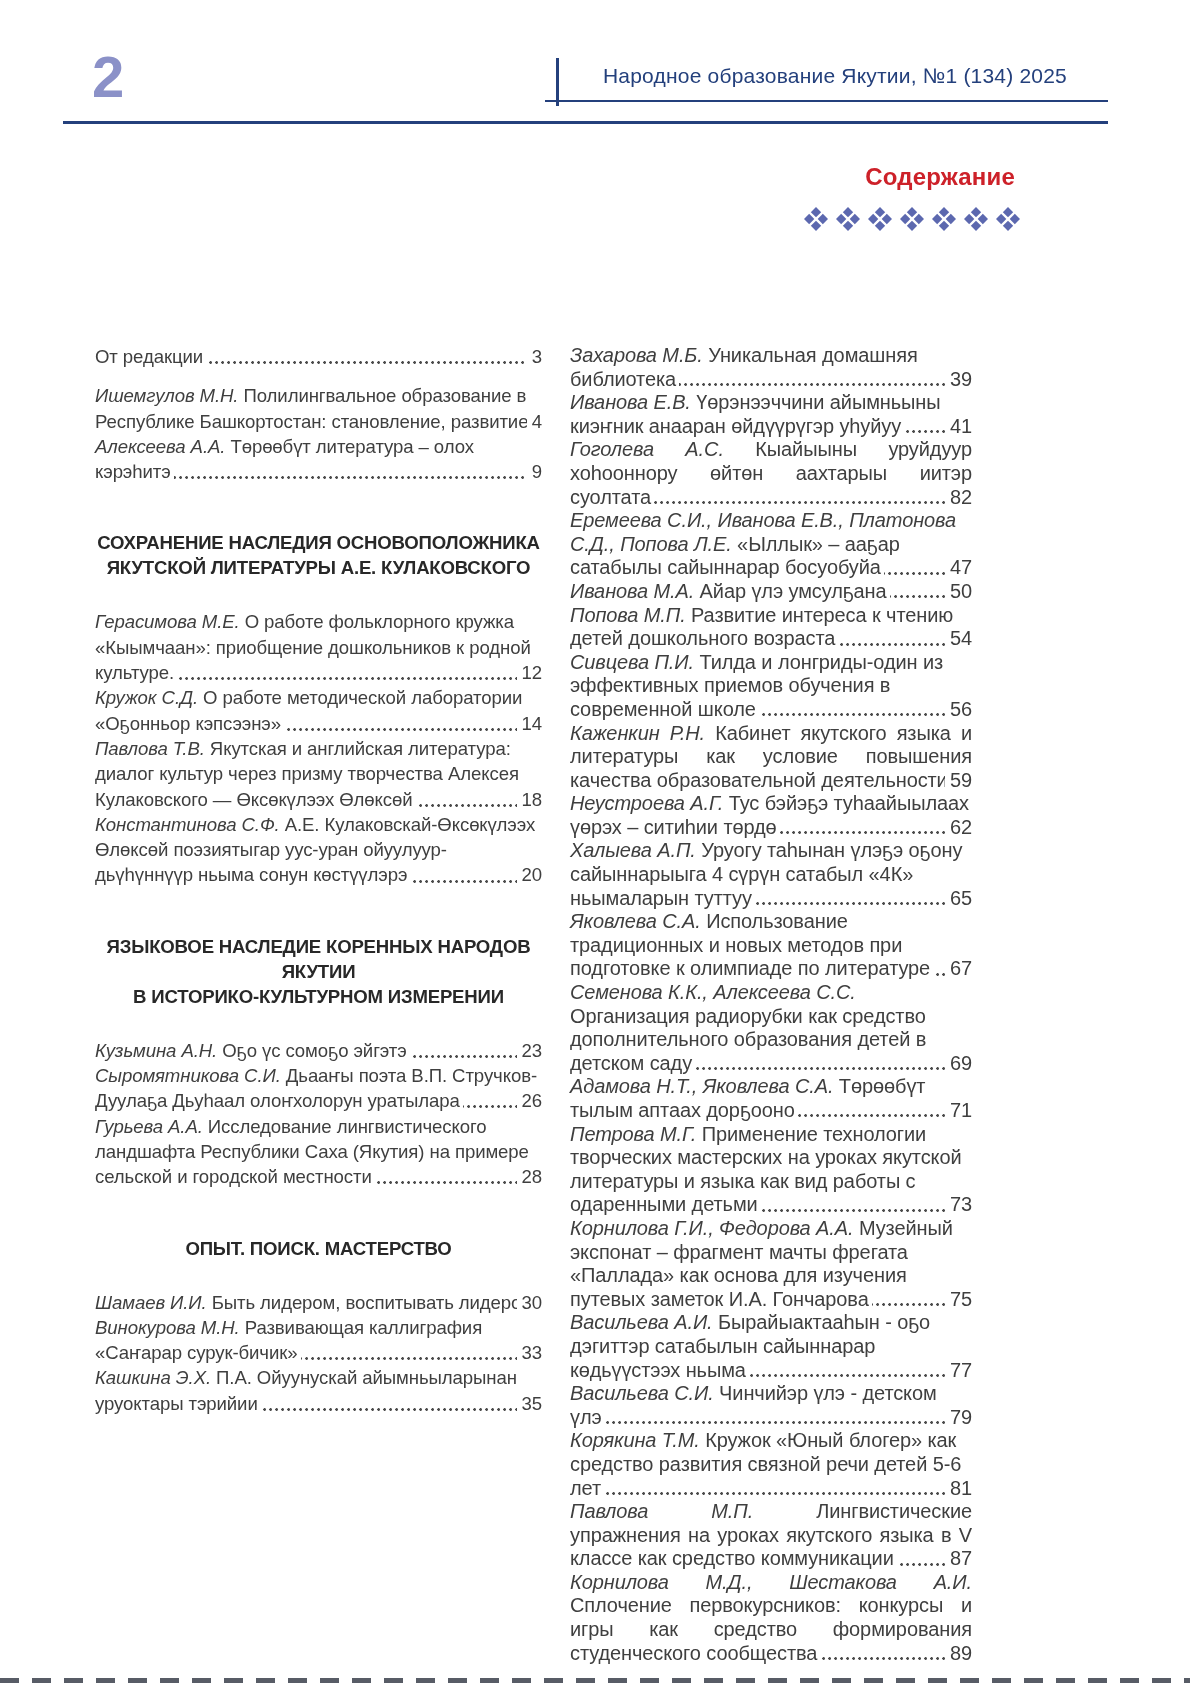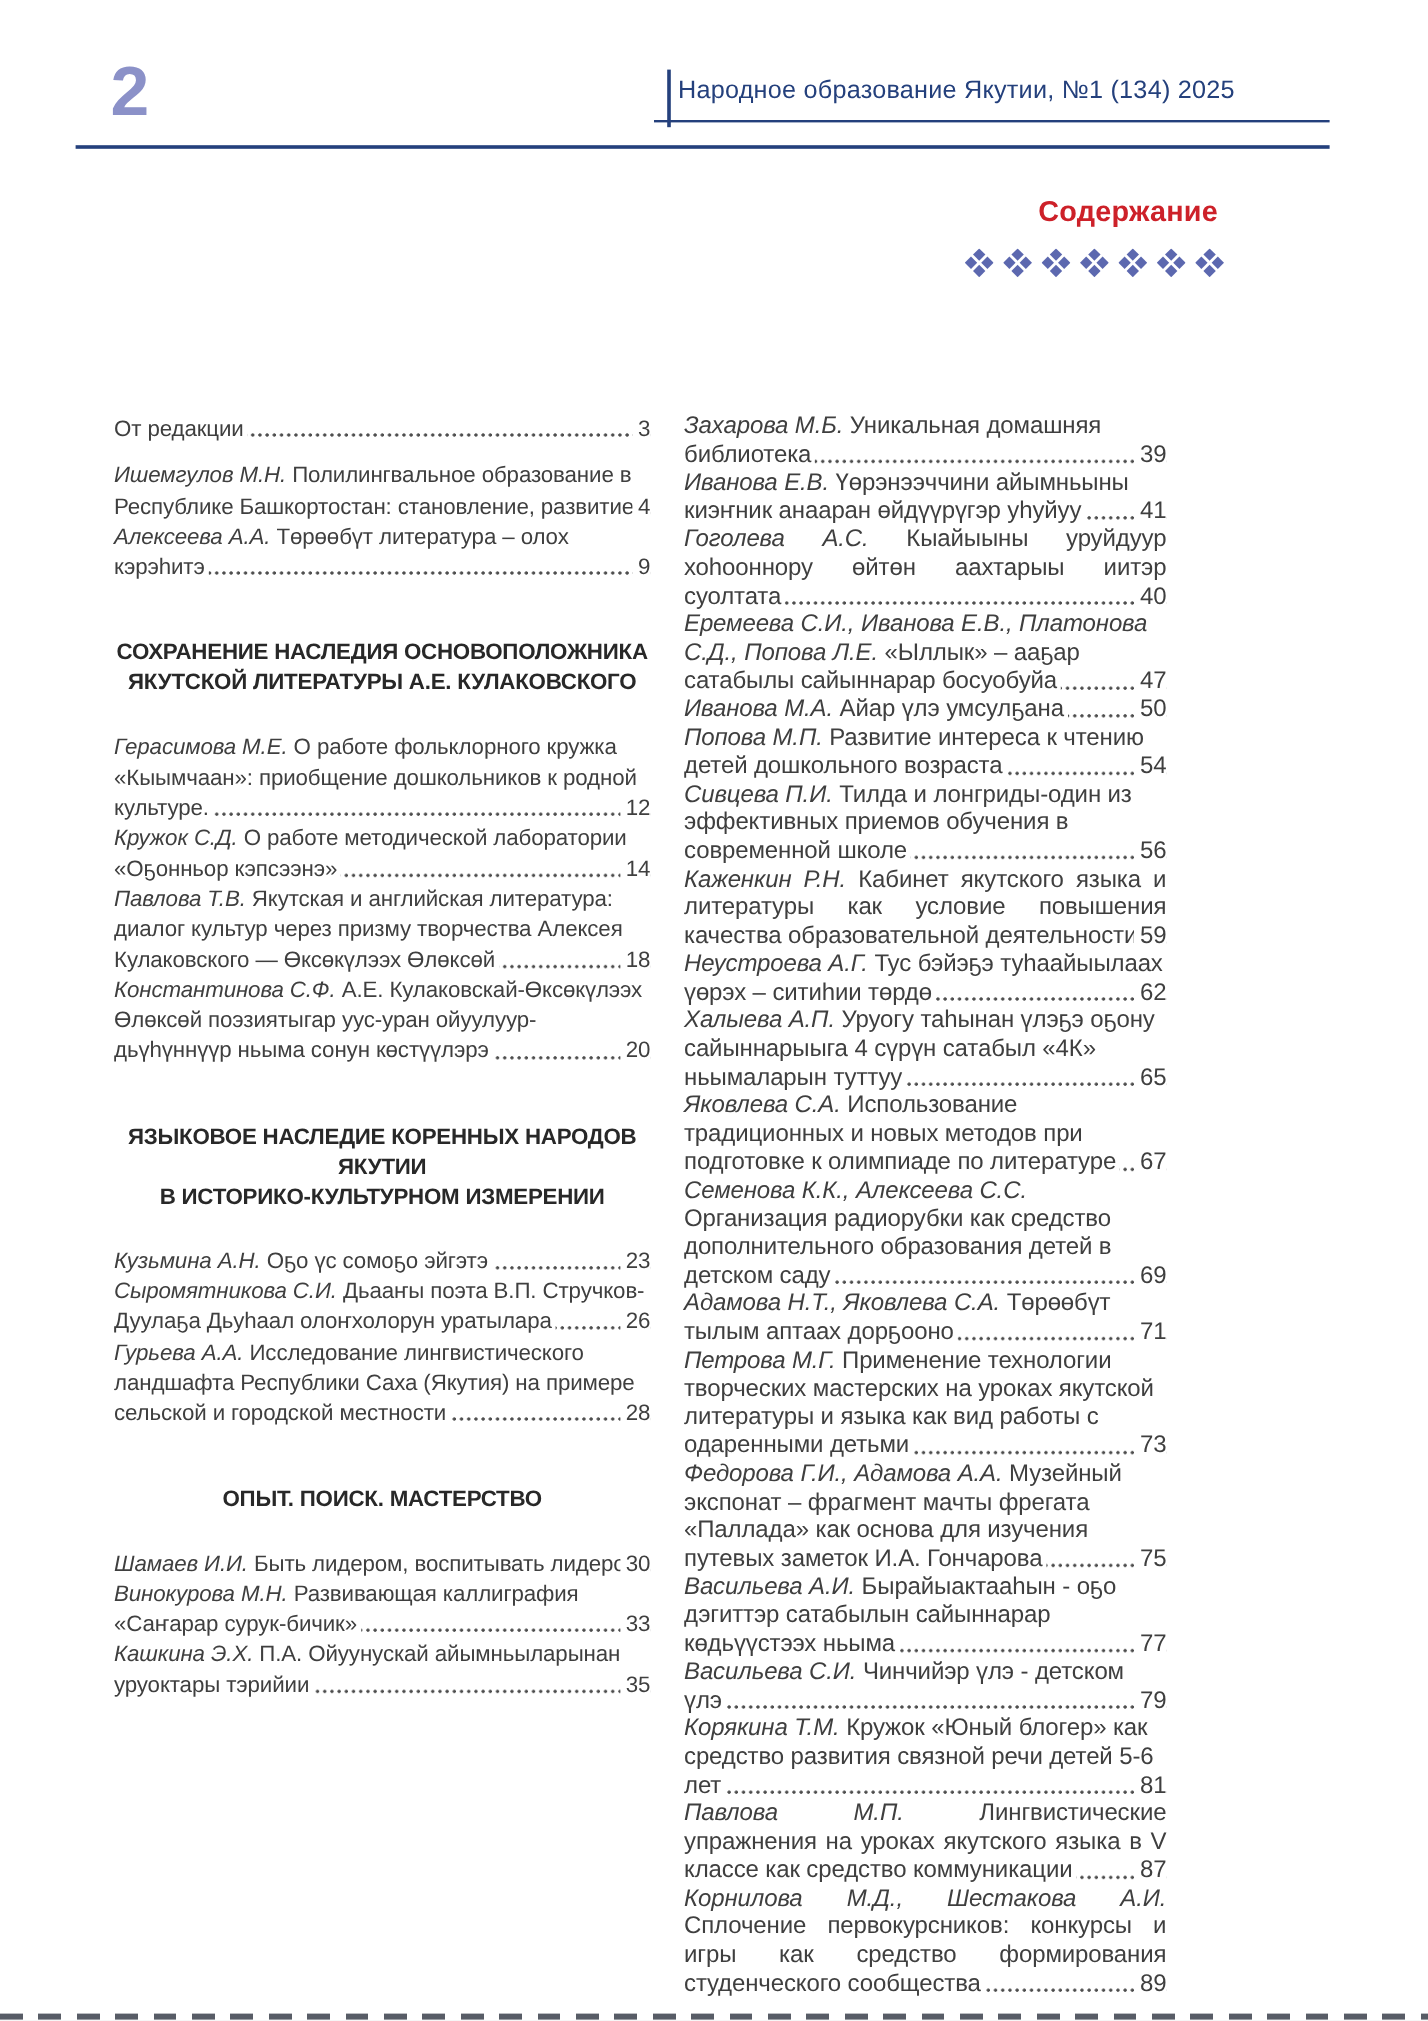--- a/index.html
+++ b/index.html
@@ -14,21 +14,21 @@
     font-family:"Liberation Sans","DejaVu Sans",sans-serif;
     color:var(--body-text);
   }
   
   .page-number{
     position:absolute; left:92px; top:48px;
     font-size:58px; font-weight:bold; color:var(--page-num); line-height:1;
   }
   .journal-title{
     position:absolute; top:64px; right:85px; width:540px;
-    text-align:left; font-size:21px; color:var(--navy); font-weight:500;
+    text-align:center; font-size:21px; color:var(--navy); font-weight:500;
     letter-spacing:0.2px;
   }
   .header-vbar{
     position:absolute; left:556px; top:58px; width:3px; height:48px;
     background:var(--navy);
   }
   .header-rule-short{
     position:absolute; left:545px; top:100px; width:563px; height:2px;
     background:var(--navy);
   }
@@ -174,21 +174,21 @@
 
   <p class="entry"><span class="txt"><i class="authors">Винокурова М.Н. </i><span>Развивающая каллиграфия «Саҥарар сурук-бичик»</span></span><span class="pg">33</span></p>
 
   <p class="entry"><span class="txt"><i class="authors">Кашкина Э.Х. </i><span>П.А. Ойуунускай айымньыларынан уруоктары тэрийии</span></span><span class="pg">35</span></p>
 </div>
     <div class="col col-right">
   <p class="entry"><span class="txt"><i class="authors">Захарова М.Б. </i><span>Уникальная домашняя библиотека</span></span><span class="pg">39</span></p>
 
   <p class="entry"><span class="txt"><i class="authors">Иванова Е.В. </i><span>Үөрэнээччини айымньыны киэҥник анааран өйдүүрүгэр уһуйуу</span></span><span class="pg">41</span></p>
 
-  <p class="entry justify"><span class="txt"><i class="authors">Гоголева А.С. </i><span>Кыайыыны уруйдуур хоһооннору өйтөн аахтарыы иитэр суолтата</span></span><span class="pg">40</span></p>
+  <p class="entry justify"><span class="txt"><i class="authors">Гоголева А.С. </i><span>Кыайыыны уруйдуур хоһооннору өйтөн аахтарыы иитэр суолтата</span></span><span class="pg">82</span></p>
 
   <p class="entry"><span class="txt"><i class="authors">Еремеева С.И., Иванова Е.В., Платонова С.Д., Попова Л.Е. </i><span>«Ыллык» – ааҕар сатабылы сайыннарар босуобуйа</span></span><span class="pg">47</span></p>
 
   <p class="entry"><span class="txt"><i class="authors">Иванова М.А. </i><span>Айар үлэ умсулҕана</span></span><span class="pg">50</span></p>
 
   <p class="entry"><span class="txt"><i class="authors">Попова М.П. </i><span>Развитие интереса к чтению детей дошкольного возраста</span></span><span class="pg">54</span></p>
 
   <p class="entry"><span class="txt"><i class="authors">Сивцева П.И. </i><span>Тилда и лонгриды-один из эффективных приемов обучения в современной школе</span></span><span class="pg">56</span></p>
 
   <p class="entry justify"><span class="txt"><i class="authors">Каженкин Р.Н. </i><span>Кабинет якутского языка и литературы как условие повышения качества образовательной деятельности</span></span><span class="pg">59</span></p>
@@ -198,21 +198,21 @@
   <p class="entry"><span class="txt"><i class="authors">Халыева А.П. </i><span>Уруогу таһынан үлэҕэ оҕону сайыннарыыга 4 сүрүн сатабыл «4К» ньымаларын туттуу</span></span><span class="pg">65</span></p>
 
   <p class="entry"><span class="txt"><i class="authors">Яковлева С.А. </i><span>Использование традиционных и новых методов при подготовке к олимпиаде по литературе</span></span><span class="pg">67</span></p>
 
   <p class="entry"><span class="txt"><i class="authors">Семенова К.К., Алексеева С.С. </i><span>Организация радиорубки как средство дополнительного образования детей в детском саду</span></span><span class="pg">69</span></p>
 
   <p class="entry"><span class="txt"><i class="authors">Адамова Н.Т., Яковлева С.А. </i><span>Төрөөбүт тылым аптаах дорҕооно</span></span><span class="pg">71</span></p>
 
   <p class="entry"><span class="txt"><i class="authors">Петрова М.Г. </i><span>Применение технологии творческих мастерских на уроках якутской литературы и языка как вид работы с одаренными детьми</span></span><span class="pg">73</span></p>
 
-  <p class="entry"><span class="txt"><i class="authors">Федорова Г.И., Адамова А.А. </i><span>Музейный экспонат – фрагмент мачты фрегата «Паллада» как основа для изучения путевых заметок И.А. Гончарова</span></span><span class="pg">75</span></p>
+  <p class="entry"><span class="txt"><i class="authors">Корнилова Г.И., Федорова А.А. </i><span>Музейный экспонат – фрагмент мачты фрегата «Паллада» как основа для изучения путевых заметок И.А. Гончарова</span></span><span class="pg">75</span></p>
 
   <p class="entry"><span class="txt"><i class="authors">Васильева А.И. </i><span>Бырайыактааһын  - оҕо дэгиттэр сатабылын сайыннарар көдьүүстээх ньыма</span></span><span class="pg">77</span></p>
 
   <p class="entry"><span class="txt"><i class="authors">Васильева С.И. </i><span>Чинчийэр үлэ - детском үлэ</span></span><span class="pg">79</span></p>
 
   <p class="entry"><span class="txt"><i class="authors">Корякина Т.М. </i><span>Кружок «Юный блогер» как средство развития связной речи детей 5-6 лет</span></span><span class="pg">81</span></p>
 
   <p class="entry justify"><span class="txt"><i class="authors">Павлова М.П. </i><span>Лингвистические упражнения на уроках якутского языка в V классе как средство коммуникации</span></span><span class="pg">87</span></p>
 
   <p class="entry justify"><span class="txt"><i class="authors">Корнилова М.Д.,  Шестакова А.И. </i><span>Сплочение первокурсников: конкурсы и игры как средство формирования студенческого сообщества</span></span><span class="pg">89</span></p>

